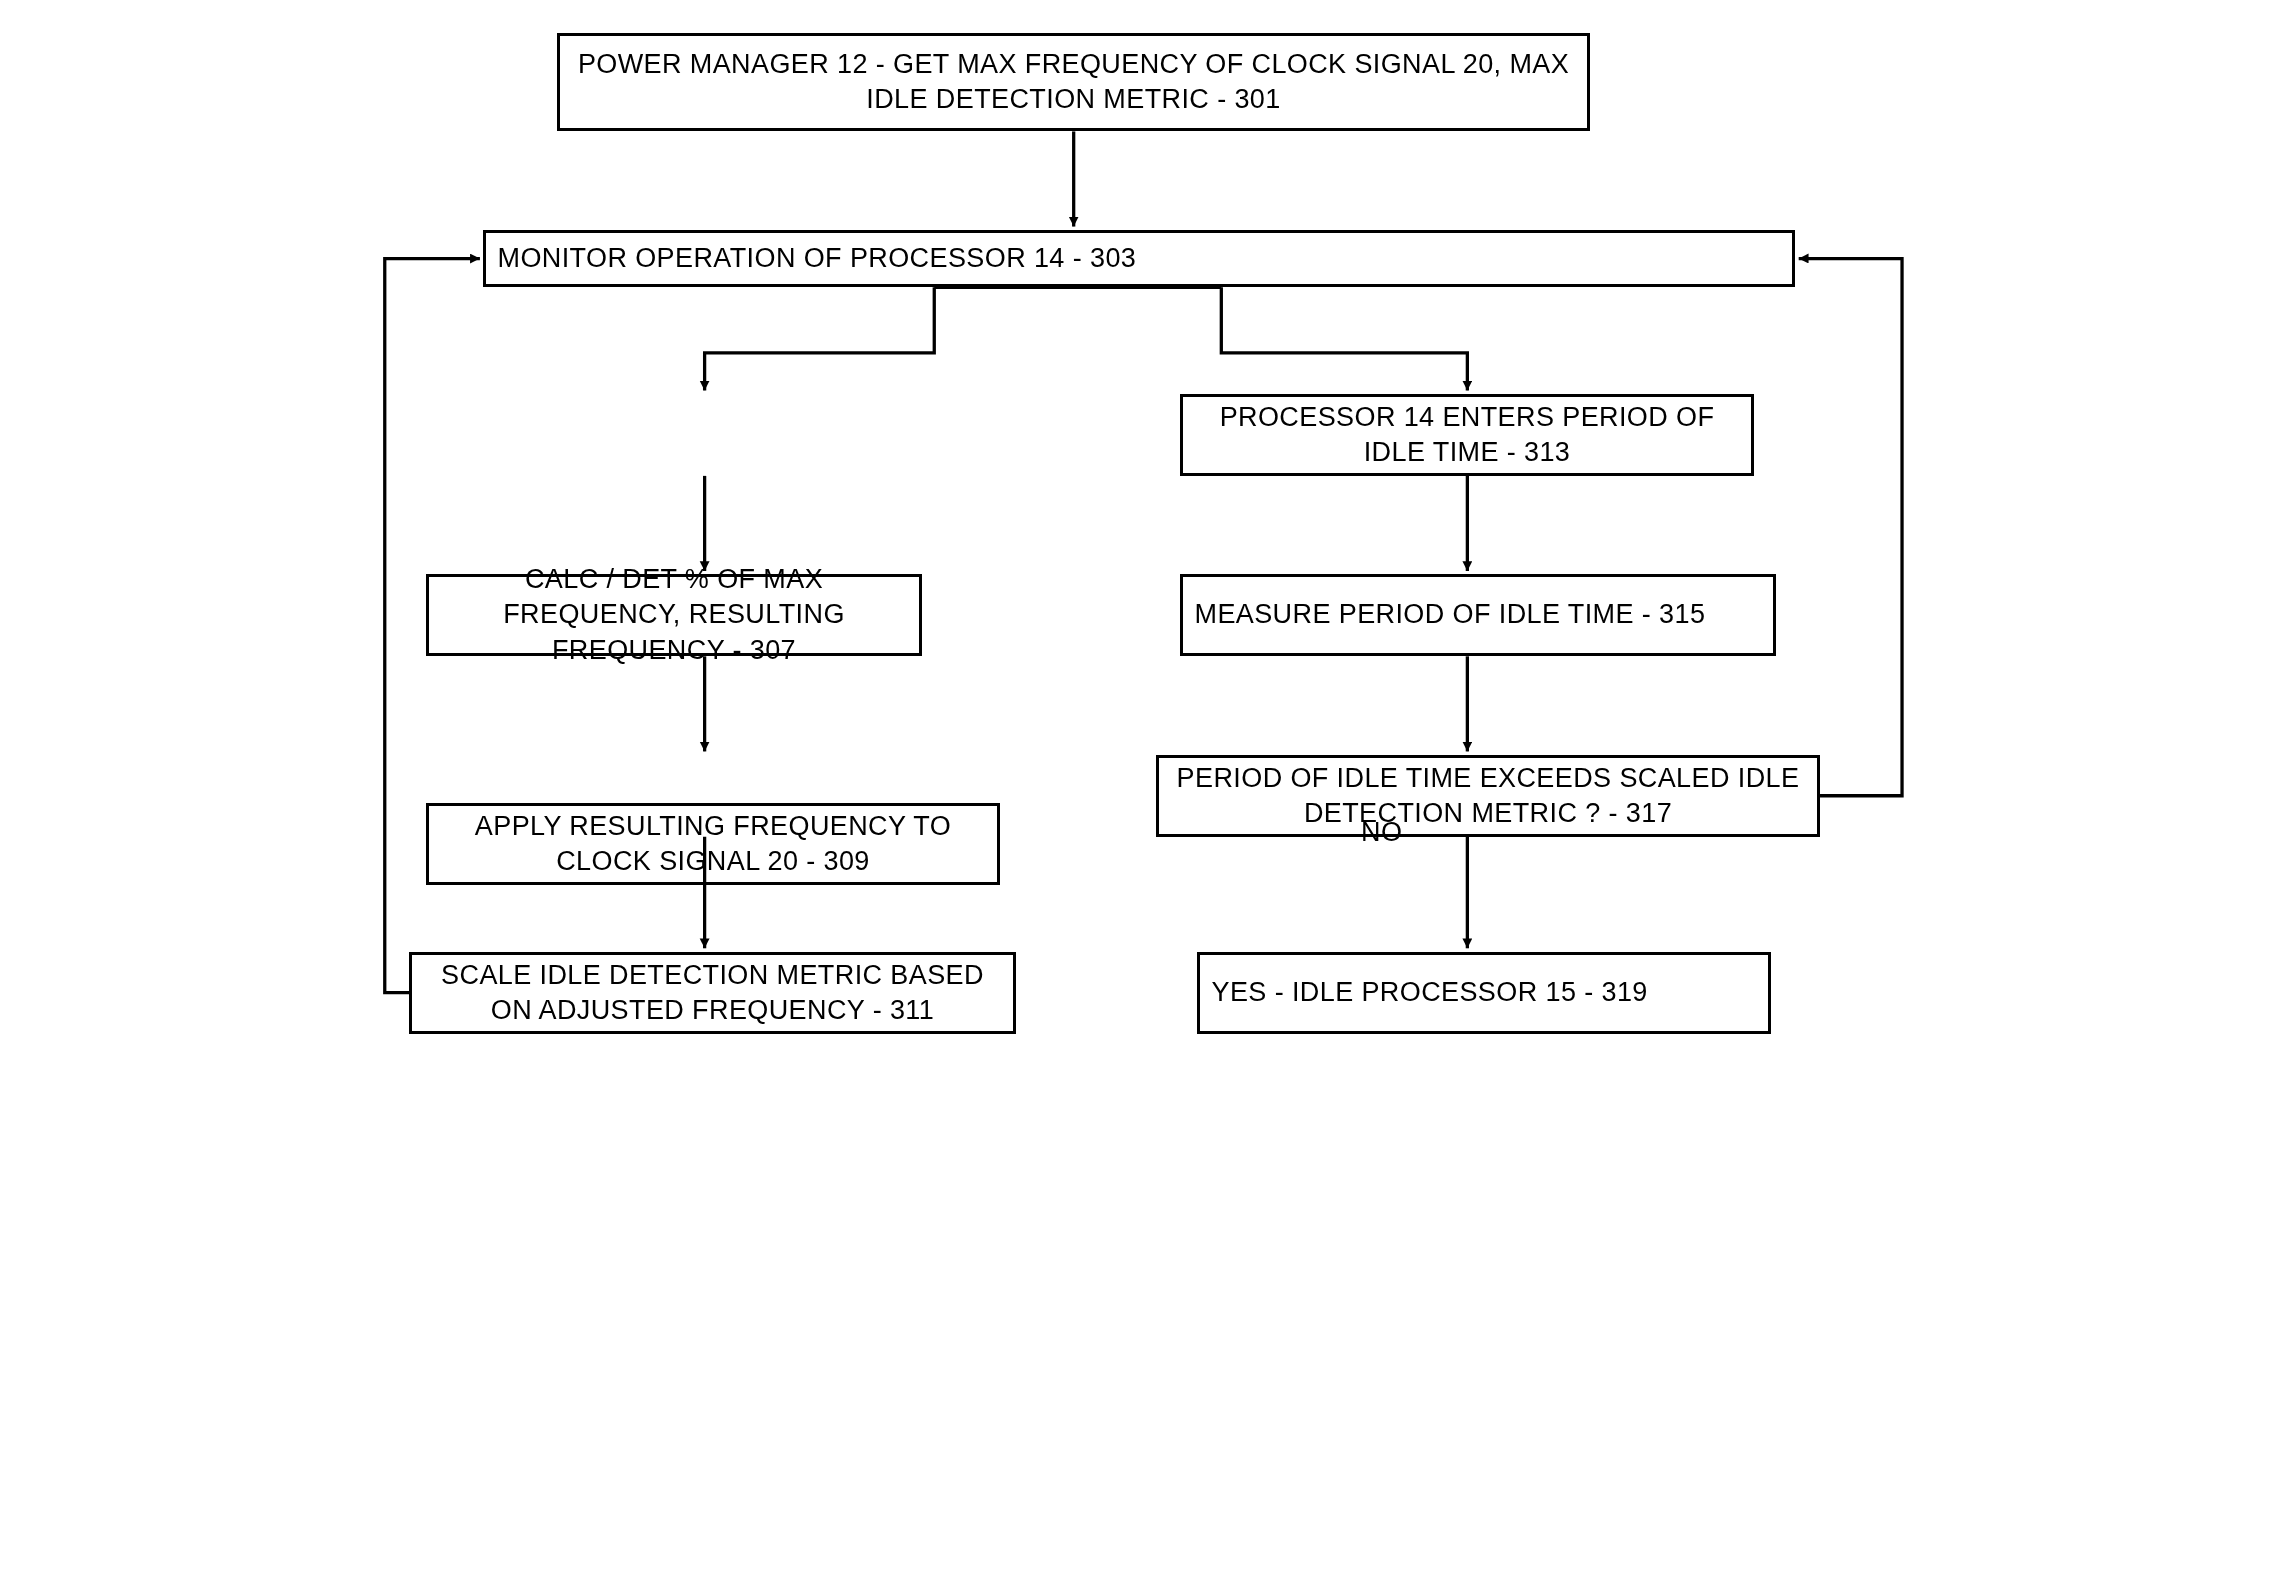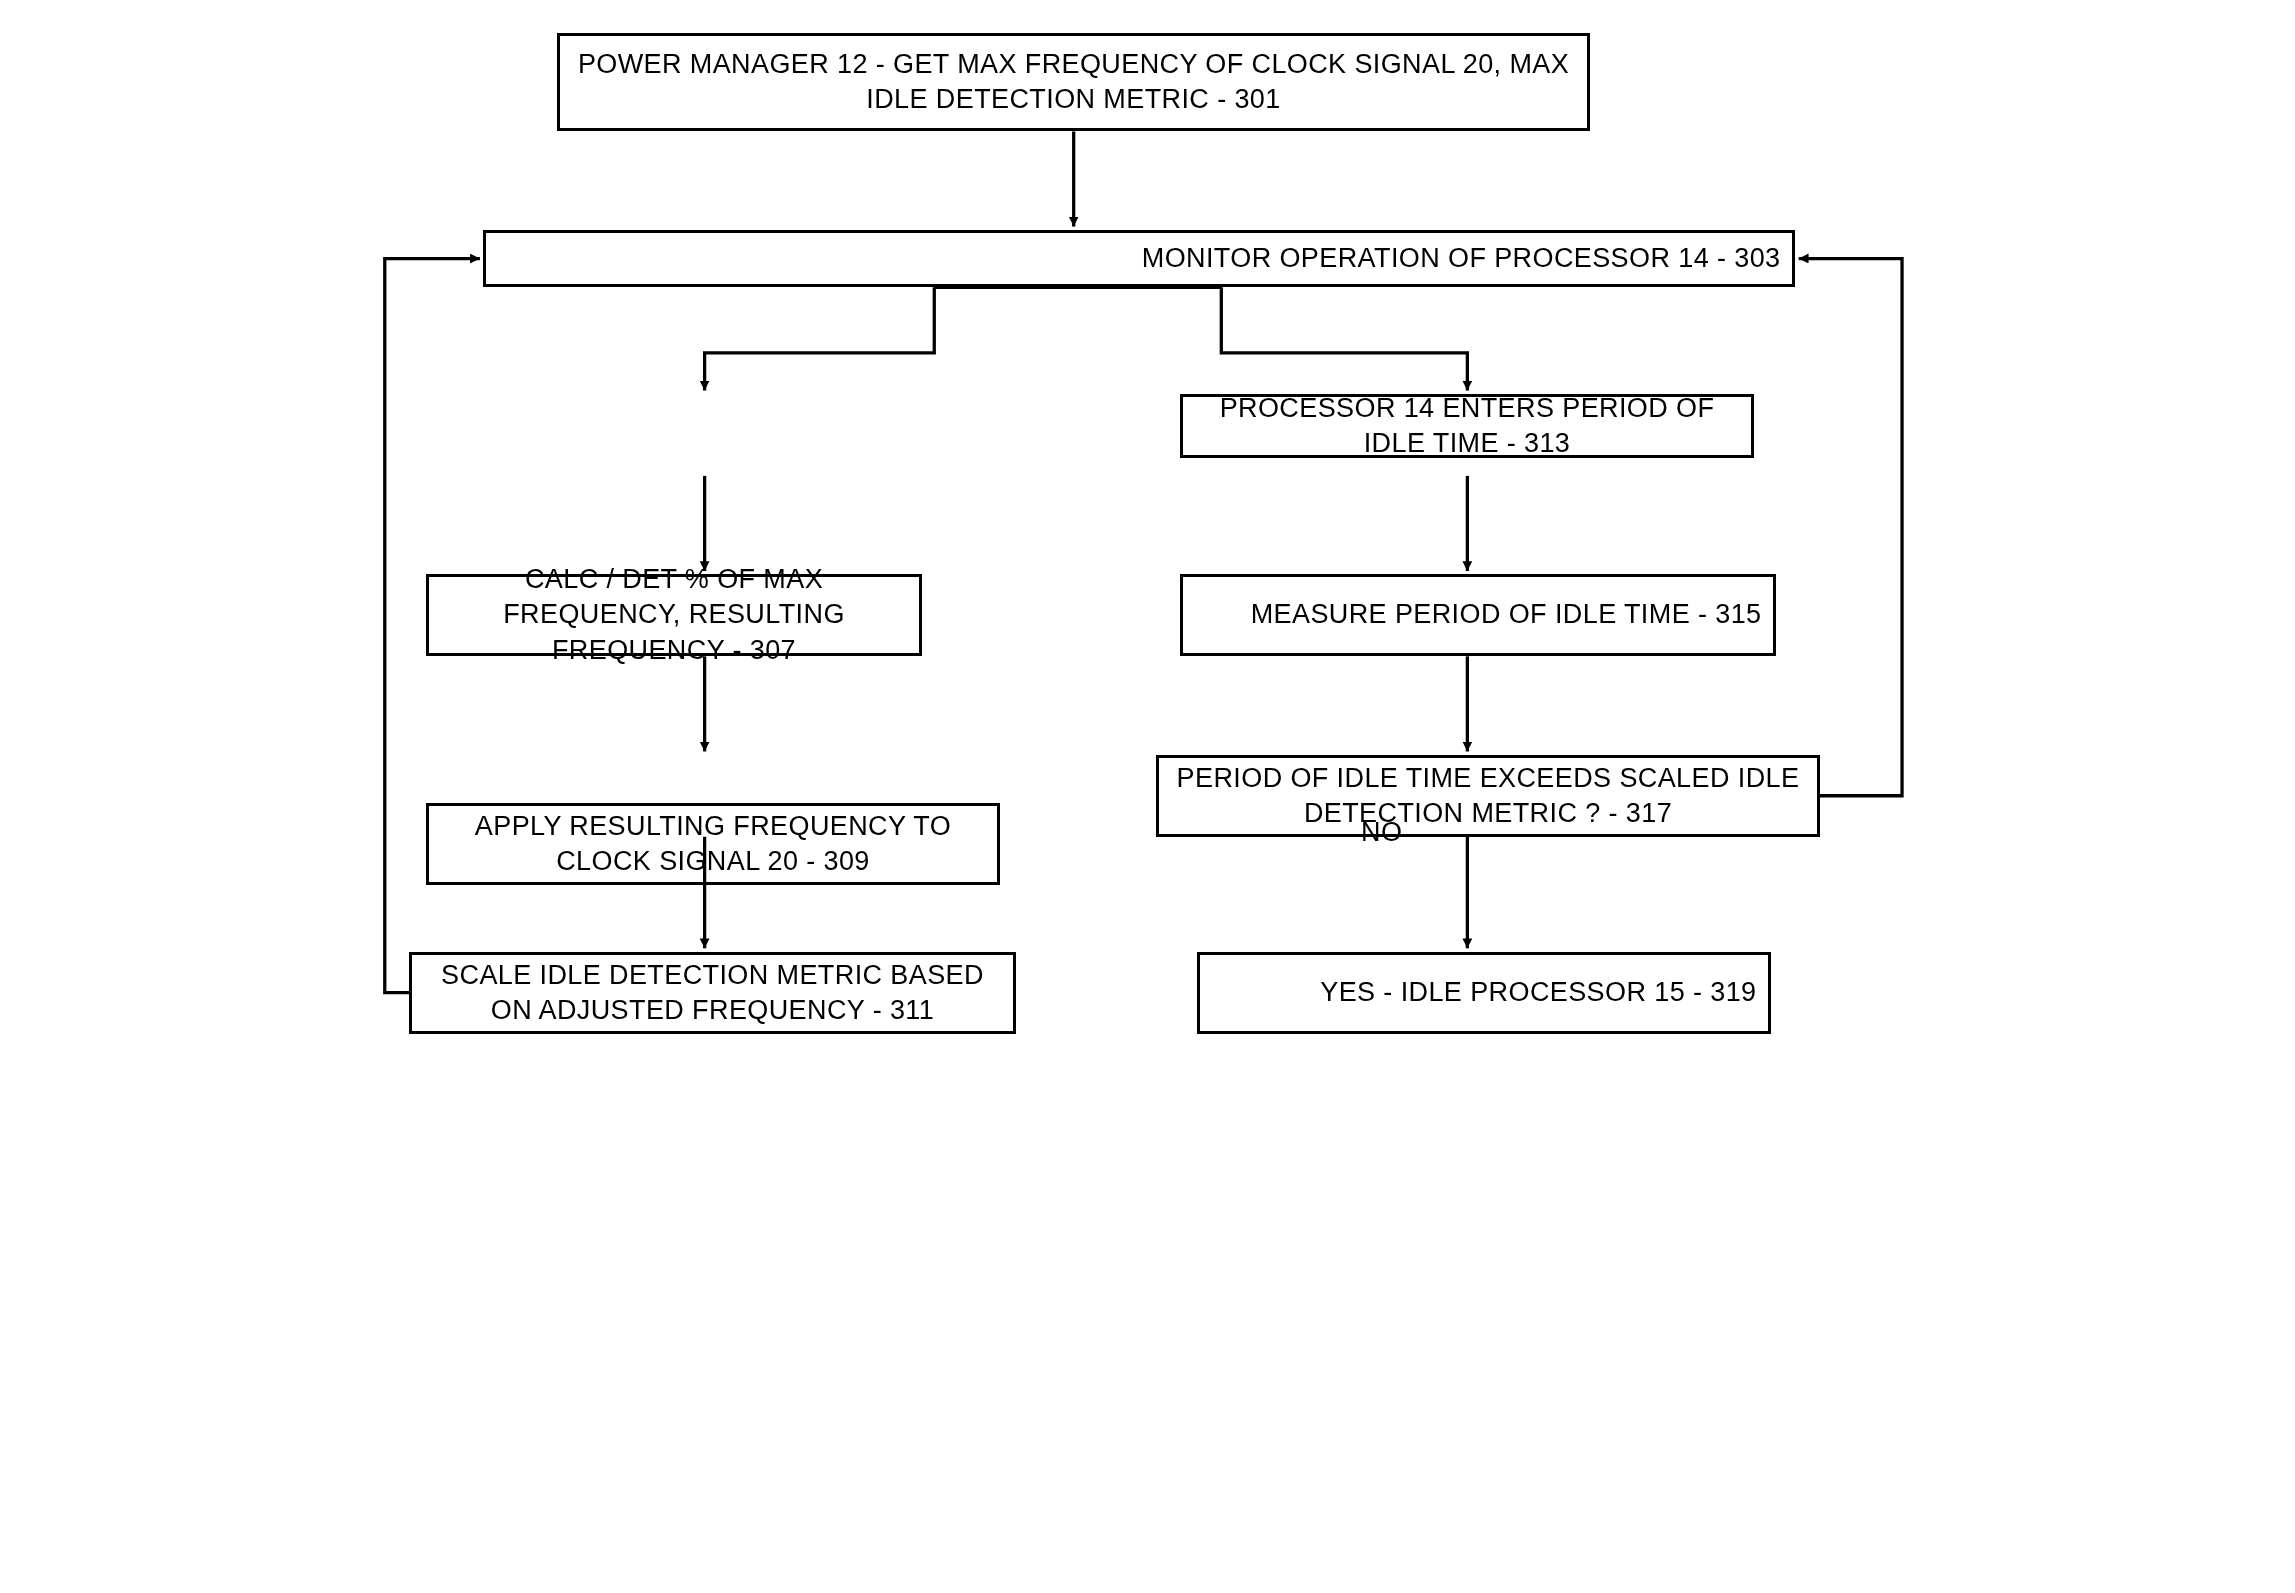--- a/index.html
+++ b/index.html
@@ -13,21 +13,21 @@
     width: 1575px;
     height: 1099px;
     margin: 0 auto;
   }
   .box {
     position: absolute;
     border: 3.3px solid black;
     background: white;
     display: flex;
     align-items: center;
-    justify-content: flex-end;
+    justify-content: flex-start;
     text-align: center;
     font-size: 27px;
     font-weight: 400;
     line-height: 1.3;
     padding: 6.6px 11.5px;
     box-sizing: border-box;
     letter-spacing: 0.4px;
   }
   .label {
     position: absolute;
@@ -63,21 +63,21 @@
   </div>
 
   <div class="box" style="left:66px; top:722px; width:574px; height:82px;margin-top:48px;">
     <span>APPLY RESULTING FREQUENCY TO CLOCK SIGNAL 20 - 309</span>
   </div>
 
   <div class="box" style="left:49px; top:919px; width:607px; height:82px;">
     <span>SCALE IDLE DETECTION METRIC BASED ON ADJUSTED FREQUENCY - 311</span>
   </div>
 
-  <div class="box" style="left:820px; top:361px; width:574px; height:64px;">
+  <div class="box" style="left:820px; top:361px; width:574px; height:82px;">
     <span>PROCESSOR 14 ENTERS PERIOD OF IDLE TIME - 313</span>
   </div>
 
   <div class="box" style="left:820px; top:541px; width:596px; height:82px;">
     <span>MEASURE PERIOD OF IDLE TIME - 315</span>
   </div>
 
   <div class="box" style="left:796px; top:722px; width:664px; height:82px;">
     <span>PERIOD OF IDLE TIME EXCEEDS SCALED IDLE DETECTION METRIC ? - 317</span>
   </div>

